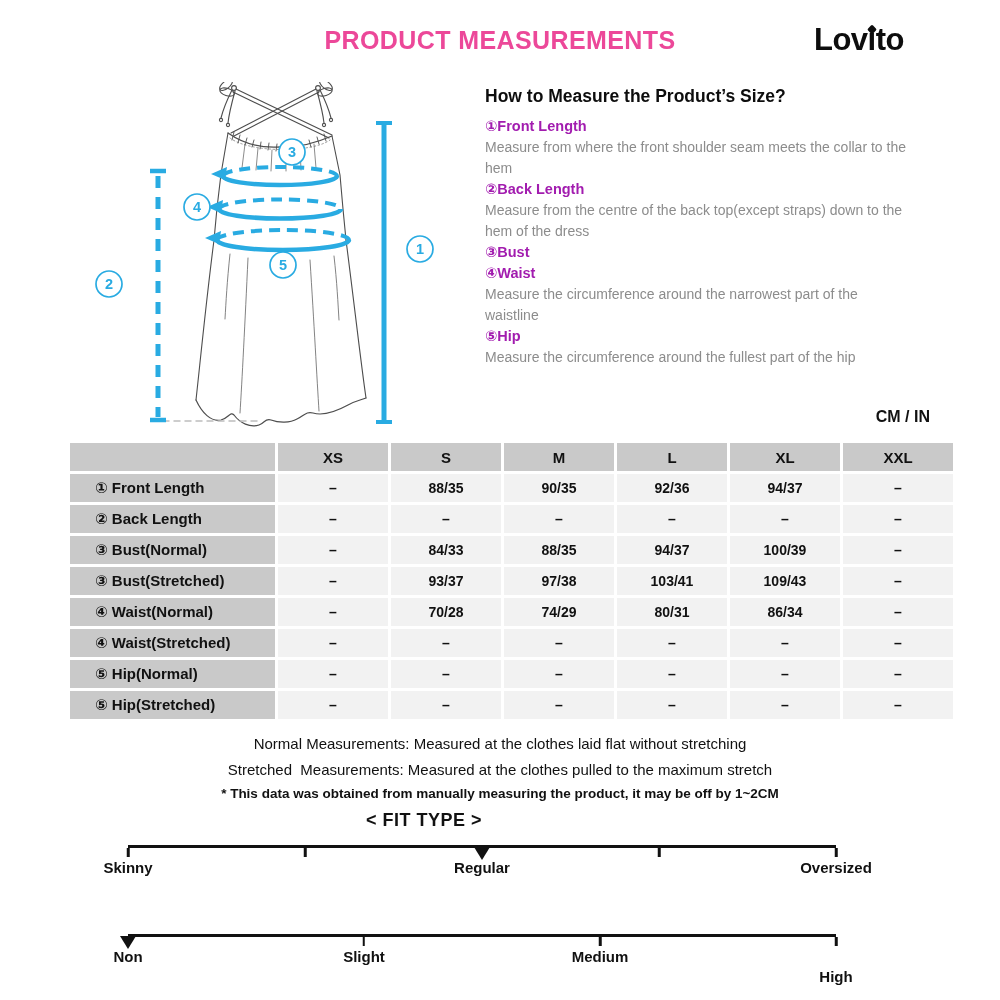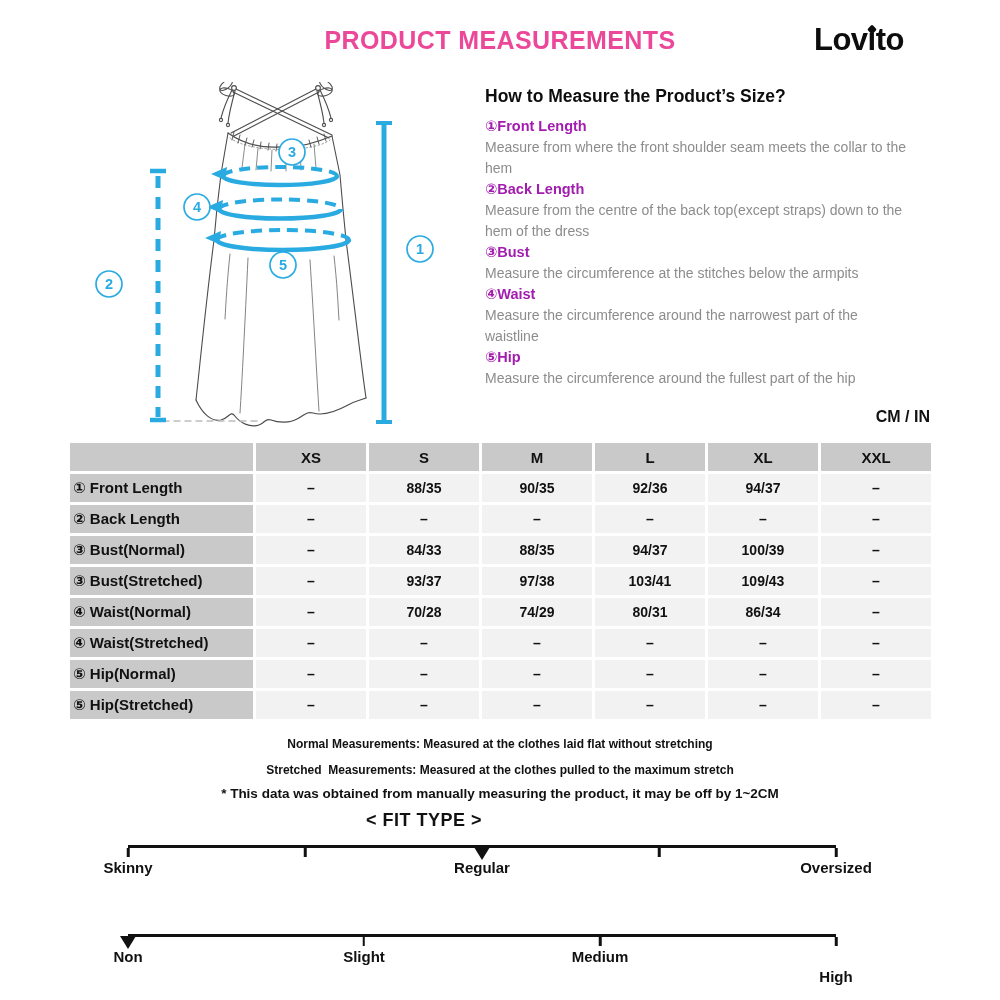--- a/index.html
+++ b/index.html
@@ -25,28 +25,28 @@
   .ht-desc{font-size:14px;color:#8c8c8c;line-height:21px;font-weight:400;}
 
   .units{position:absolute;top:408px;right:70px;font-size:16px;font-weight:800;}
 
   
   table.meas{position:absolute;left:67px;top:440px;border-collapse:separate;border-spacing:3px;}
   table.meas th,table.meas td{height:28px;padding:0;vertical-align:middle;}
   table.meas .c-label{width:180px;}
   table.meas .c-size{width:110px;}
   table.meas thead th{background:#c9c9c9;font-size:15px;font-weight:700;text-align:center;}
-  table.meas th.rowlabel{background:#c9c9c9;text-align:left;padding-left:3px;
+  table.meas th.rowlabel{background:#c9c9c9;text-align:left;padding-left:25px;
     font-size:15px;font-weight:700;white-space:nowrap;}
   table.meas th.rowlabel .suffix{font-size:15px;font-weight:700;}
   table.meas td.val{background:#f2f2f2;text-align:center;font-size:14px;font-weight:700;}
 
   
   .notes{position:absolute;top:731px;left:0;right:0;text-align:center;}
-  .notes .n1{font-size:12px;font-weight:700;line-height:26px;white-space:pre-wrap;}
+  .notes .n1{font-size:15px;font-weight:400;line-height:26px;white-space:pre-wrap;}
   .notes .n2{font-size:13.5px;font-weight:700;line-height:22px;}
 
   
   .scale{position:absolute;left:0;width:848px;height:88px;}
   .scale.fit{top:810px;}
   .scale.stretch{top:899px;}
   .scale-title{position:absolute;top:0;left:0;right:0;text-align:center;
     font-size:18px;font-weight:800;letter-spacing:.5px;}
   .rail{position:absolute;left:128px;width:708px;top:35px;height:12px;border-top:3px solid #111;}
   .tick{position:absolute;top:0;width:2.5px;height:9px;background:#111;transform:translateX(-50%);}
@@ -171,21 +171,20 @@
   </svg>
 
   <div class="howto">
     <h2>How to Measure the Product’s Size?</h2>
     <div>
         <div class="ht-term"><span>①</span><span>Front Length</span></div>
         <div class="ht-desc">Measure from where the front shoulder seam meets the collar to the hem</div>
         <div class="ht-term"><span>②</span><span>Back Length</span></div>
         <div class="ht-desc">Measure from the centre of the back top(except straps) down to the hem of the dress</div>
         <div class="ht-term"><span>③</span><span>Bust</span></div>
-        <div class="ht-desc">Measure the circumference at the stitches below the armpits</div>
         <div class="ht-term"><span>④</span><span>Waist</span></div>
         <div class="ht-desc">Measure the circumference around the narrowest part of the waistline</div>
         <div class="ht-term"><span>⑤</span><span>Hip</span></div>
         <div class="ht-desc">Measure the circumference around the fullest part of the hip</div>
       </div>
   </div>
 
   <div class="units">CM / IN</div>
 
   <table class="meas">

